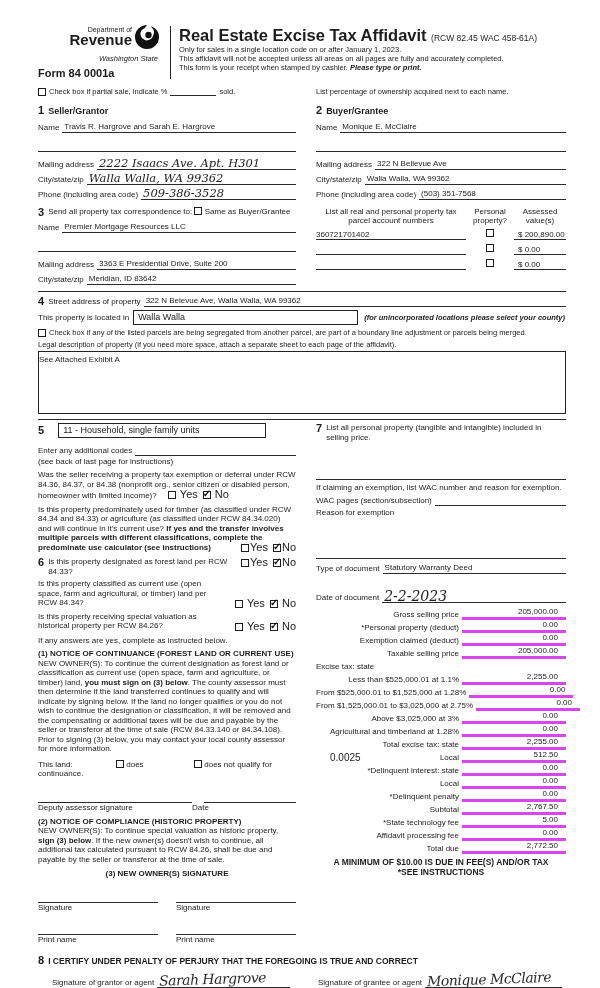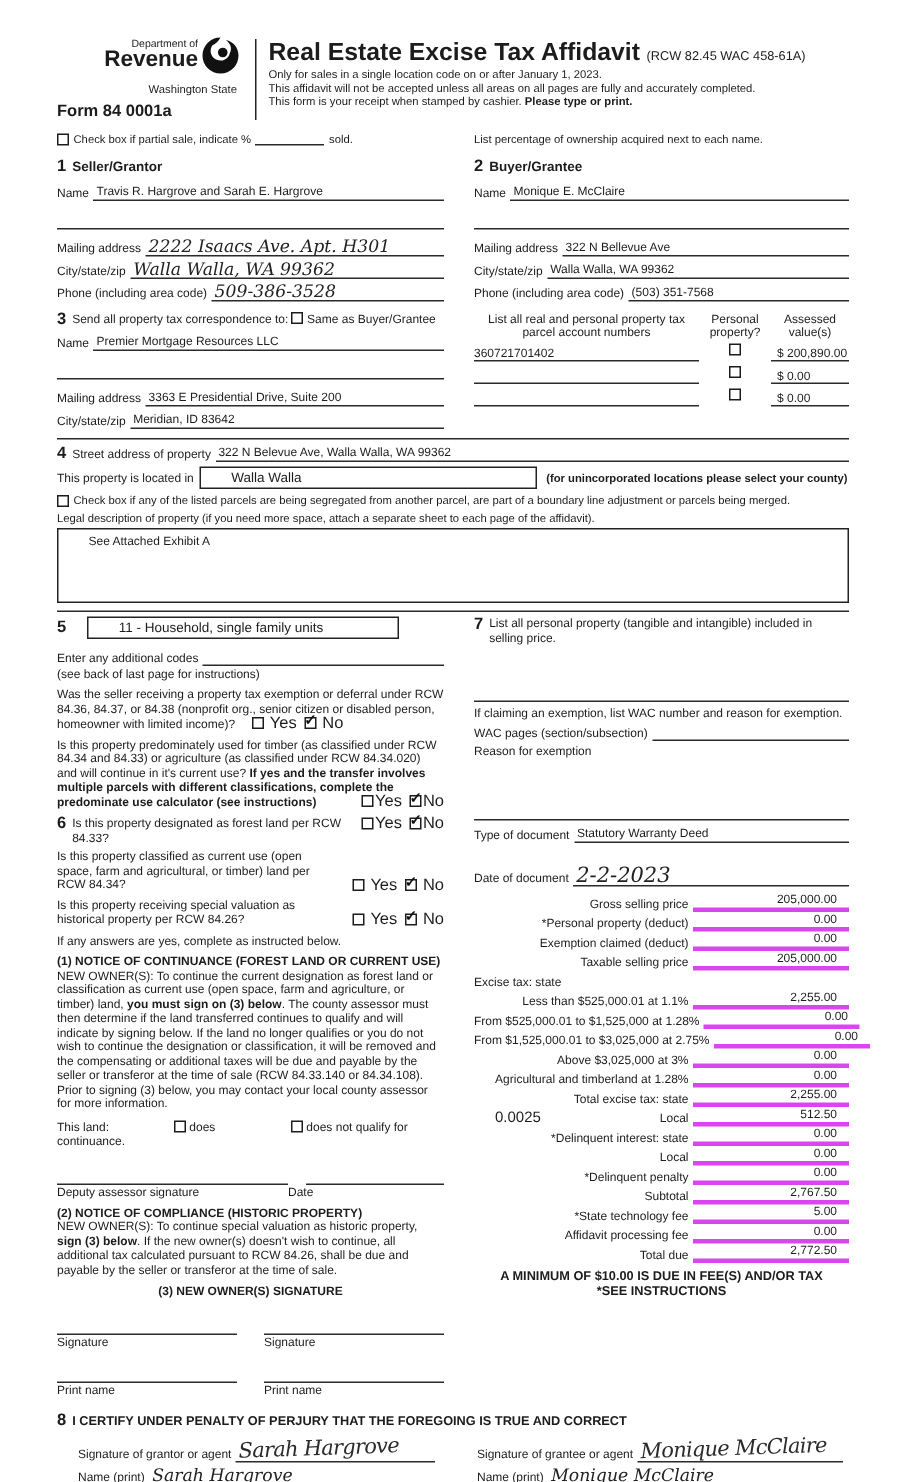--- a/index.html
+++ b/index.html
@@ -1,19 +1,19 @@
 <!DOCTYPE html>
 <html><head>
 <meta charset="utf-8">
 <style>
   *{box-sizing:border-box;margin:0;padding:0}
   html,body{width:600px;height:988px}
   body{background:#fff;font-family:"Liberation Sans",sans-serif;color:#1c1c1c;overflow:hidden;position:relative}
   .page{padding:24px 34px 0 38px}
-  .b{font-weight:bold}.i{}
+  .b{font-weight:bold}.i{font-style:italic}
   .f7{font-size:7px}.f75{font-size:7.5px}.f8{font-size:8px}.f85{font-size:8.5px}.f11{font-size:11px}
   .cb{display:inline-block;width:8px;height:8px;border:1px solid #1c1c1c;vertical-align:-1px;position:relative;background:#fff;flex:none}
   .cb.ck::after{content:"\2713";position:absolute;left:-1px;top:-3px;font-size:10px;font-weight:bold;color:#111}
   .hrline{border-top:1px solid #2a2a2a;margin:3px 0}
   .cols{display:flex}
   .colL{width:266px;flex:none}
   .colR{flex:1;padding-left:12px;min-width:0}
   .fline{display:flex;align-items:flex-end;margin-top:3px}
   .flabel{white-space:nowrap;padding-right:3px;font-size:8px;line-height:11px}
   .fval{flex:1;border-bottom:1px solid #2a2a2a;font-size:8px;line-height:11px;padding-left:2px;min-height:11px}
@@ -28,22 +28,22 @@
   .logoRow{display:flex;justify-content:flex-end;align-items:flex-start}
   .vdiv{border-left:1.5px solid #222;margin:2px 8px 0 10px}
   .titleCol{flex:1;padding-top:2px}
   
   .phead{display:flex;font-size:8px;font-weight:normal;text-align:center;line-height:9px}
   .prow{display:flex;align-items:flex-end;height:15px}
   .pnum{width:150px;border-bottom:1px solid #2a2a2a;font-size:8px;flex:none;min-height:10px}
   .pcb{width:48px;text-align:center;flex:none}
   .pval{flex:1;border-bottom:1px solid #2a2a2a;font-size:8px;padding-left:4px;min-height:10px}
   
-  .valbox{border:1.5px solid #222;display:inline-block;padding:1px 20px;font-size:9px;line-height:11px;vertical-align:middle}
-  .legalbox{border:1.5px solid #222;height:50px;padding:3px 20px;font-size:8px;margin-top:2px}
+  .valbox{border:1.5px solid #222;display:inline-block;padding:1px 4px;font-size:9px;line-height:11px;vertical-align:middle}
+  .legalbox{border:1.5px solid #222;height:63px;padding:3px 0;font-size:8px;margin-top:2px}
   
   .trow{display:flex;align-items:flex-end;height:13px;font-size:8px;line-height:10px}
   .tpre{width:58px;font-size:10px;padding-left:14px;flex:none}
   .tlab{flex:1;text-align:right;white-space:nowrap}
   .tval{width:104px;border-bottom:3px solid #d946ef;text-align:right;padding-right:8px;margin-left:3px;flex:none;min-height:10px}
   .thead{flex:1;text-align:left;padding-right:90px}
   .yesno{white-space:nowrap;font-size:11px;flex:none;padding-left:4px;line-height:10px}
   .yesno .cb{margin:0 1px 0 5px}
   .qtext{flex:1;font-size:8px;line-height:9.5px}
   .body8{font-size:8px;line-height:9.5px}

